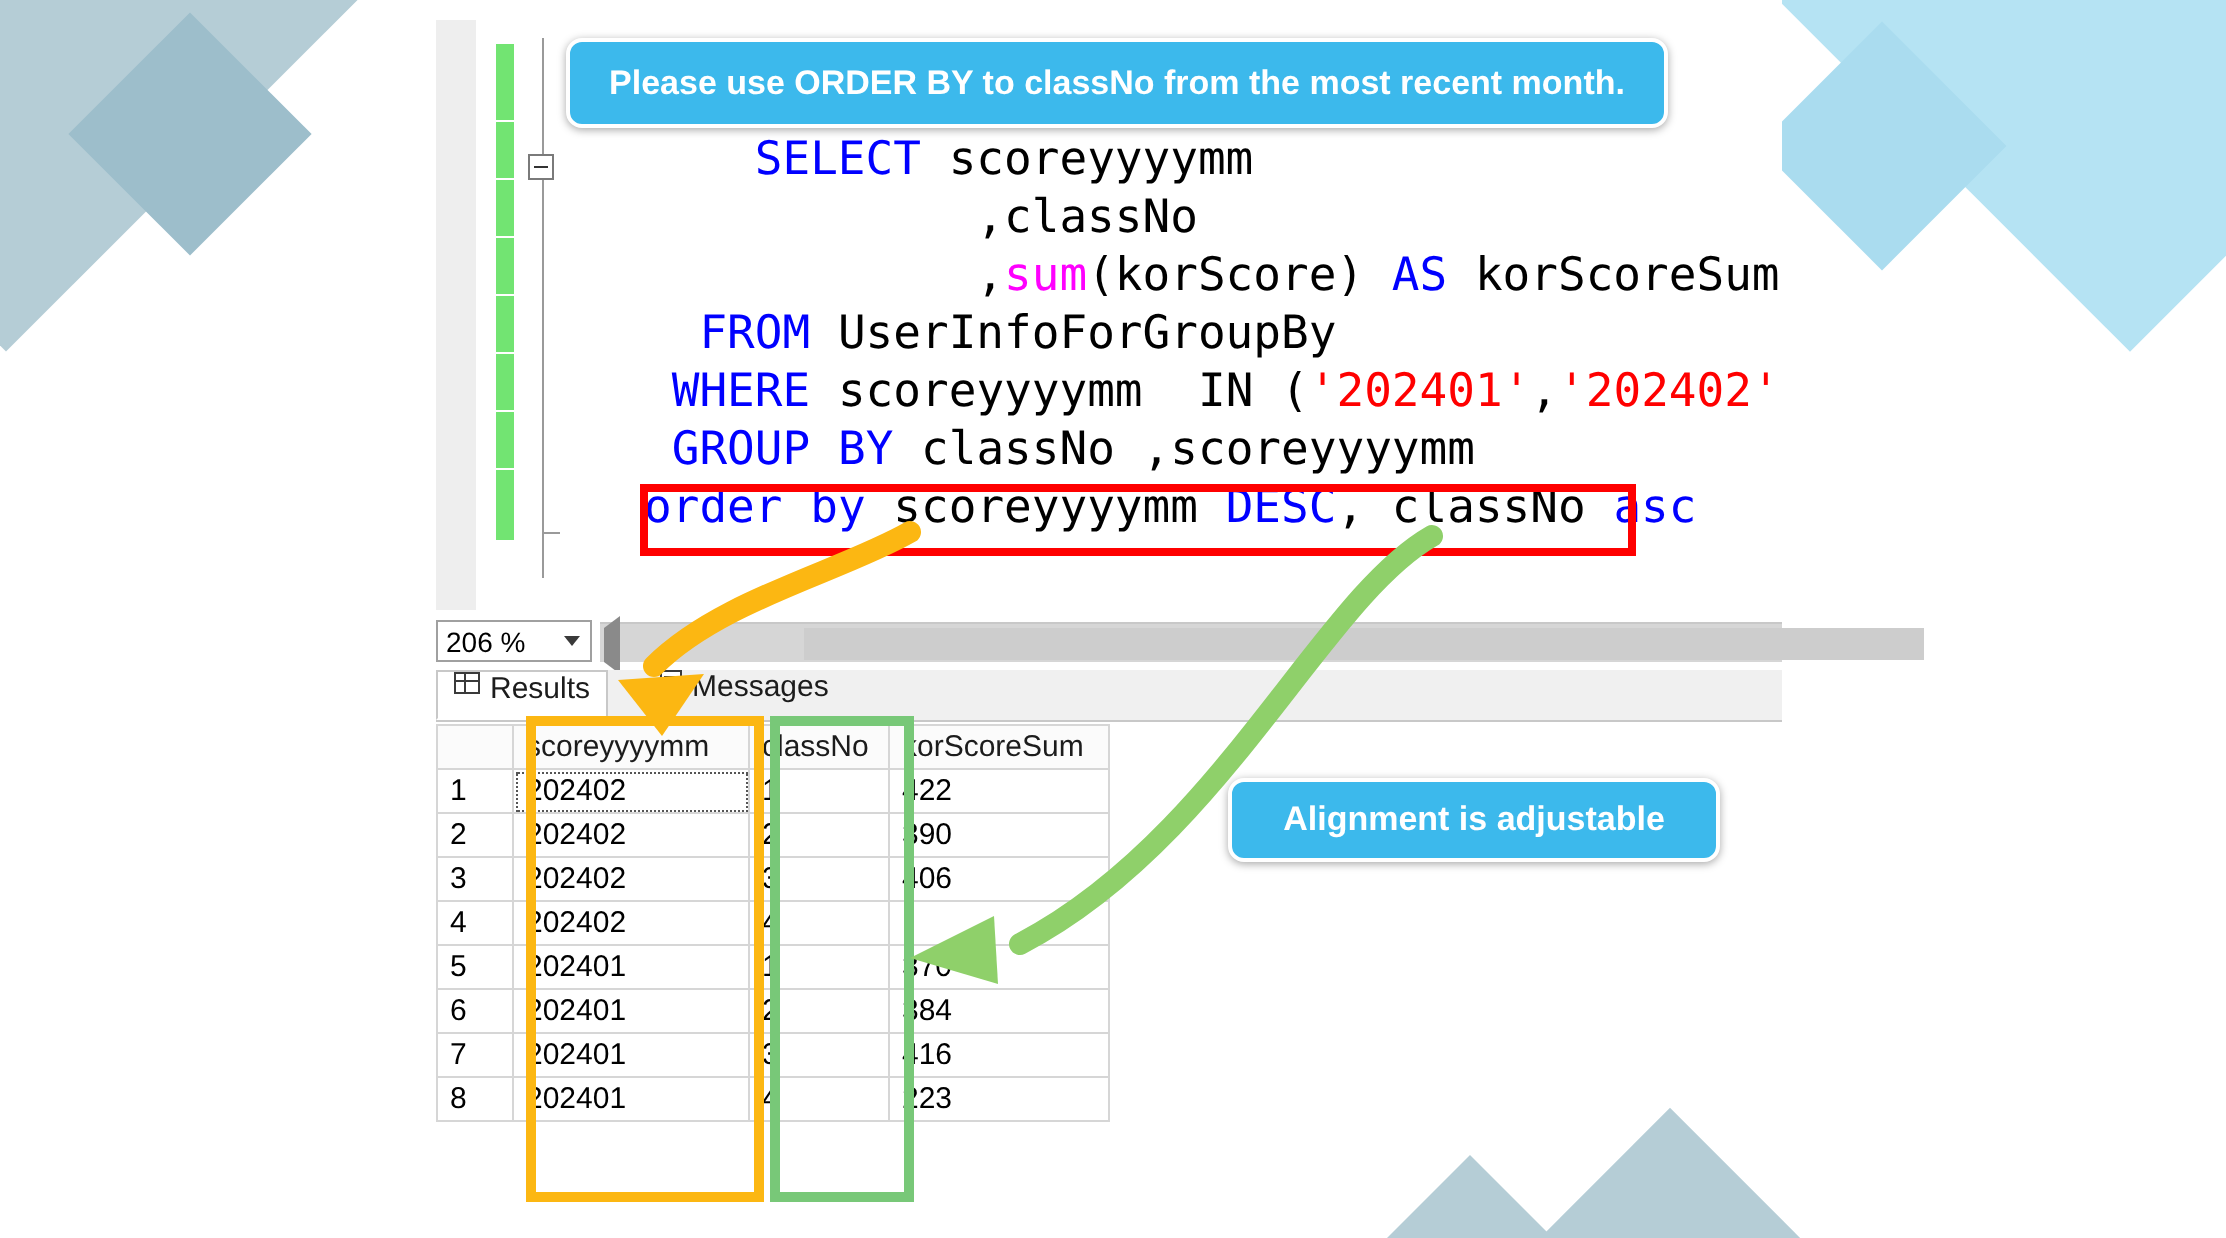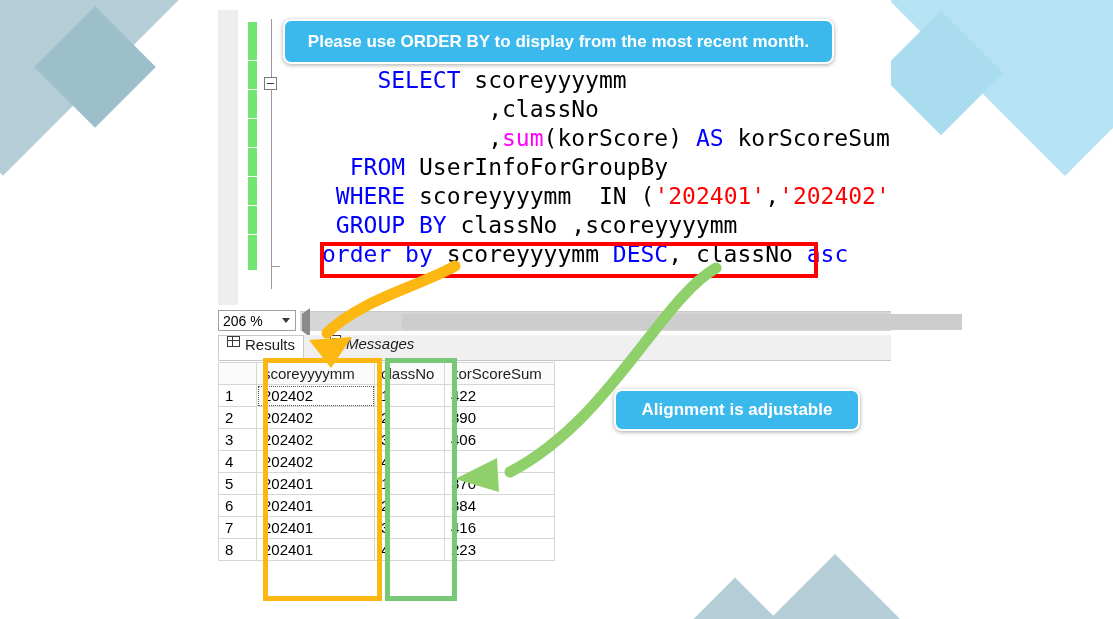--- a/index.html
+++ b/index.html
@@ -86,21 +86,21 @@
     position:absolute; left:82px; top:1px; width:591px; height:19px;
     background:#d6d6d6; border-top:1px solid #c8c8c8;
   }
   #hscroll-leftbtn { position:absolute; left:84px; top:4px; }
   #hscroll-thumb { position:absolute; left:102px; top:2px; width:560px; height:16px; background:#cdcdcd; }
 
   
   #tabs-bar { position:absolute; left:218px; top:335px; width:673px; height:25px; background:#f0f0f0; border-bottom:1px solid #c8c8c8; }
   .tab { position:absolute; top:0px; height:25px; display:flex; gap:5px; padding:0 8px; font-size:15px; color:#1c1c1c; box-sizing:border-box; }
   #tab-results { left:0px; background:#ffffff; border:1px solid #c8c8c8; border-bottom:1px solid #ffffff; }
-  #tab-messages { left:104px; background:#f0f0f0;font-style:italic; }
+  #tab-messages { left:104px; background:#f0f0f0; }
   .grid-icon { width:13px;height:11px;border:1.5px solid #3a3a3a;box-sizing:border-box;position:relative; }
   .grid-icon:before{content:"";position:absolute;left:0;top:3px;width:100%;height:1px;background:#3a3a3a;}
   .grid-icon:after{content:"";position:absolute;left:3.5px;top:0;width:1px;height:100%;background:#3a3a3a;}
   .msg-icon { width:11px;height:12px;border:1.5px solid #3a3a3a;box-sizing:border-box;position:relative;background:#fff; }
   .msg-icon:before{content:"";position:absolute;left:1px;top:2px;width:6px;height:1px;background:#3a3a3a;box-shadow:0 3px 0 #3a3a3a,0 6px 0 #3a3a3a;}
 
   
   #results-grid { position:absolute; left:218px; top:362px; font-size:15px; color:#000; }
   table.rgrid { border-collapse:collapse; background:#ffffff; }
   table.rgrid th, table.rgrid td {
@@ -149,21 +149,21 @@
     <div id="region-tick"></div>
     <div id="sql-code"><div><span>    </span><span class="kw">SELECT</span><span> scoreyyyymm</span></div><div><span>            ,</span><span>classNo</span></div><div><span>            ,</span><span class="fn">sum</span><span>(korScore) </span><span class="kw">AS</span><span> korScoreSum</span></div><div><span>  </span><span class="kw">FROM</span><span> UserInfoForGroupBy</span></div><div><span> </span><span class="kw">WHERE</span><span> scoreyyyymm  </span><span class="gry">IN</span><span> (</span><span class="str">'202401'</span><span>,</span><span class="str">'202402'</span><span>)</span></div><div><span> </span><span class="kw">GROUP</span><span> </span><span class="kw">BY</span><span> classNo ,scoreyyyymm</span></div><div><span></span><span class="kw">order</span><span> </span><span class="kw">by</span><span> scoreyyyymm </span><span class="kw">DESC</span><span>, classNo </span><span class="kw">asc</span></div></div>
   </div>
 
   <div id="collapse-box">
     <div class="minus"></div>
   </div>
 
   <div id="red-box"></div>
 
-  <div class="callout" id="callout-top">Please use ORDER BY to display from the most recent month.</div>
+  <div class="callout" id="callout-top">Please use ORDER BY to classNo from the most recent month.</div>
 
   <div id="zoom-row">
     <div id="zoom-combo">
       <span id="zoom-value">206 %</span>
       <span id="zoom-arrow-btn">
           <span class="tri-down"></span>
         </span>
     </div>
     <div id="hscroll-track">
       <div id="hscroll-thumb"></div>

